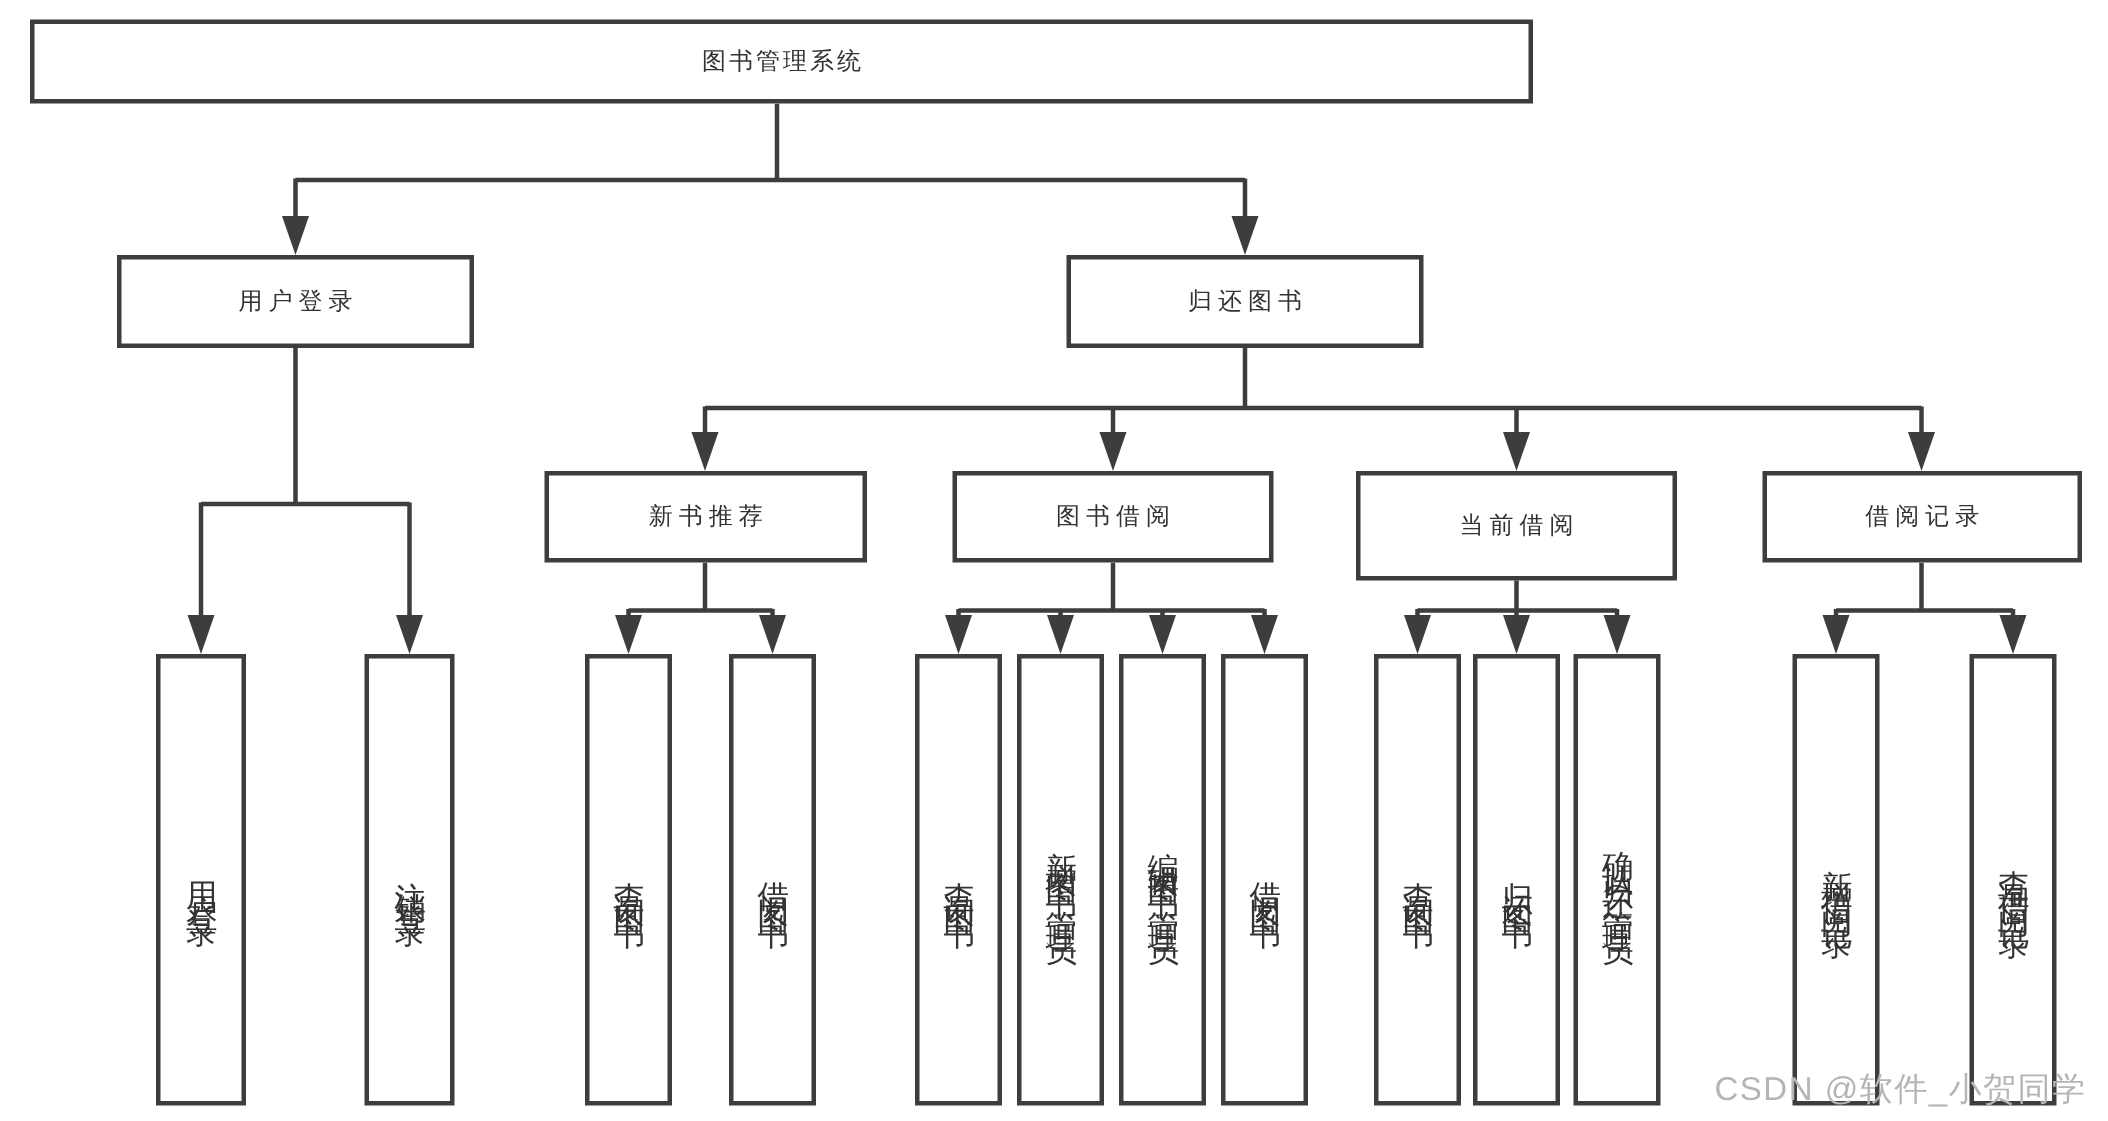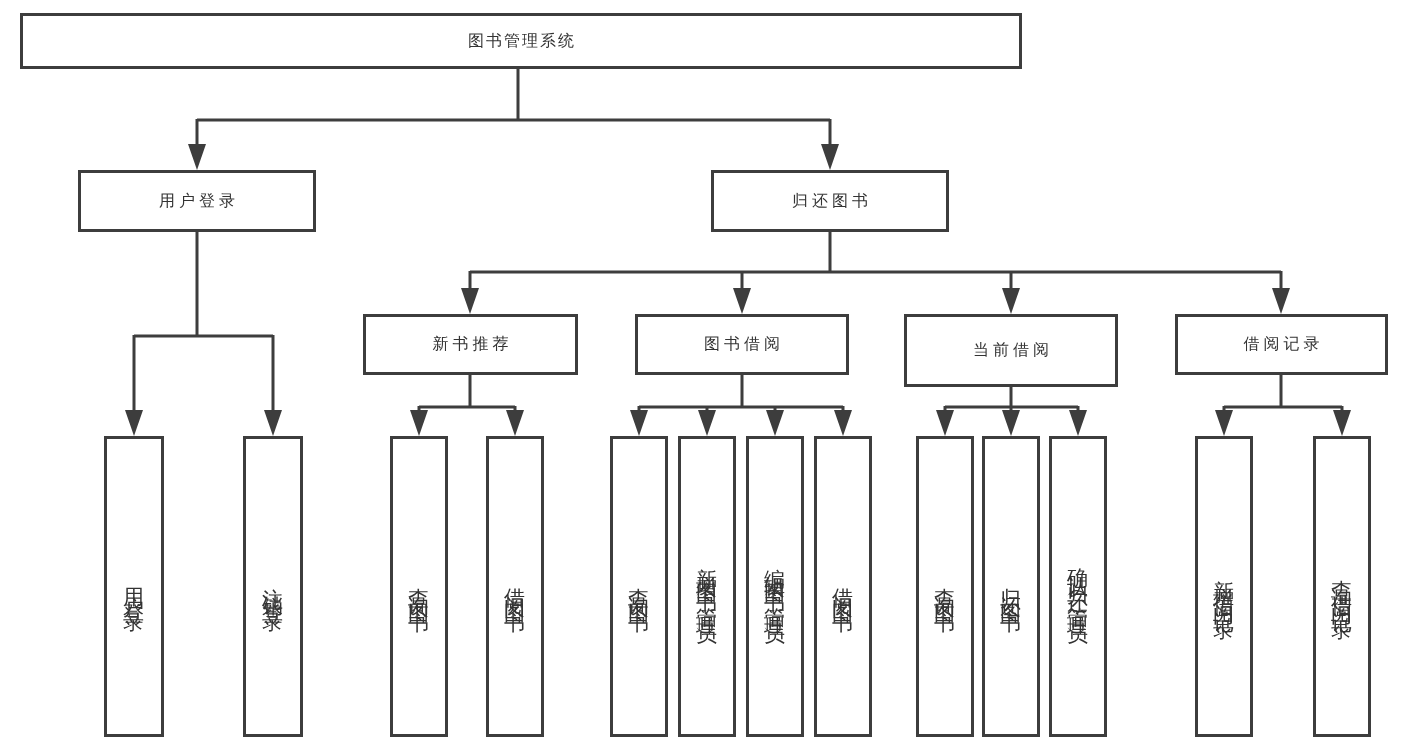--- a/index.html
+++ b/index.html
@@ -192,14 +192,15 @@
     <span class="vlabel">确认归还（管理员）</span>
   </div>
 
   <div class="box" style="left:1195px; top:436px; width:58px; height:301px;">
     <span class="vlabel">新增借阅记录</span>
   </div>
   <div class="box" style="left:1313px; top:436px; width:58px; height:301px;">
     <span class="vlabel">查询借阅记录</span>
   </div>
 
+  <div class="watermark">CSDN @软件_小贺同学</div>
 
 </div>
 
 </body></html>

